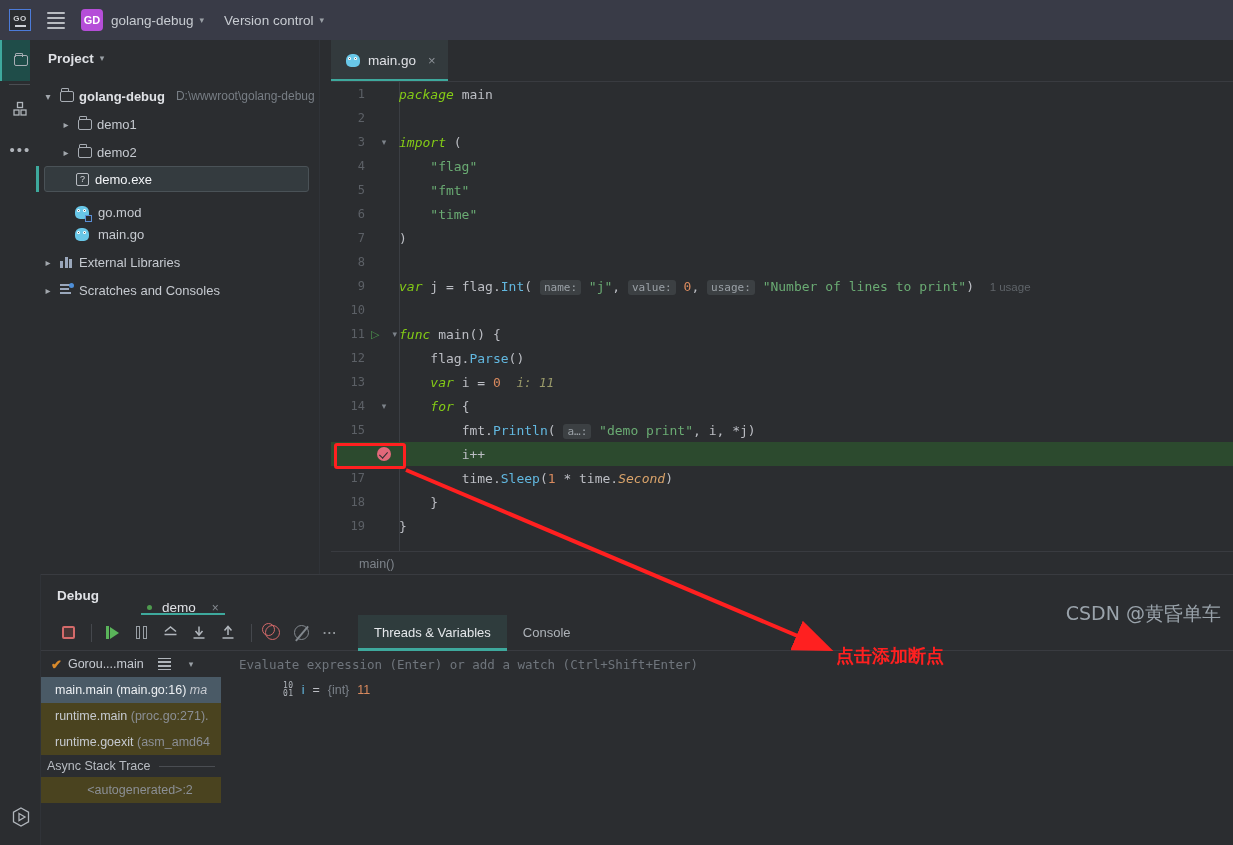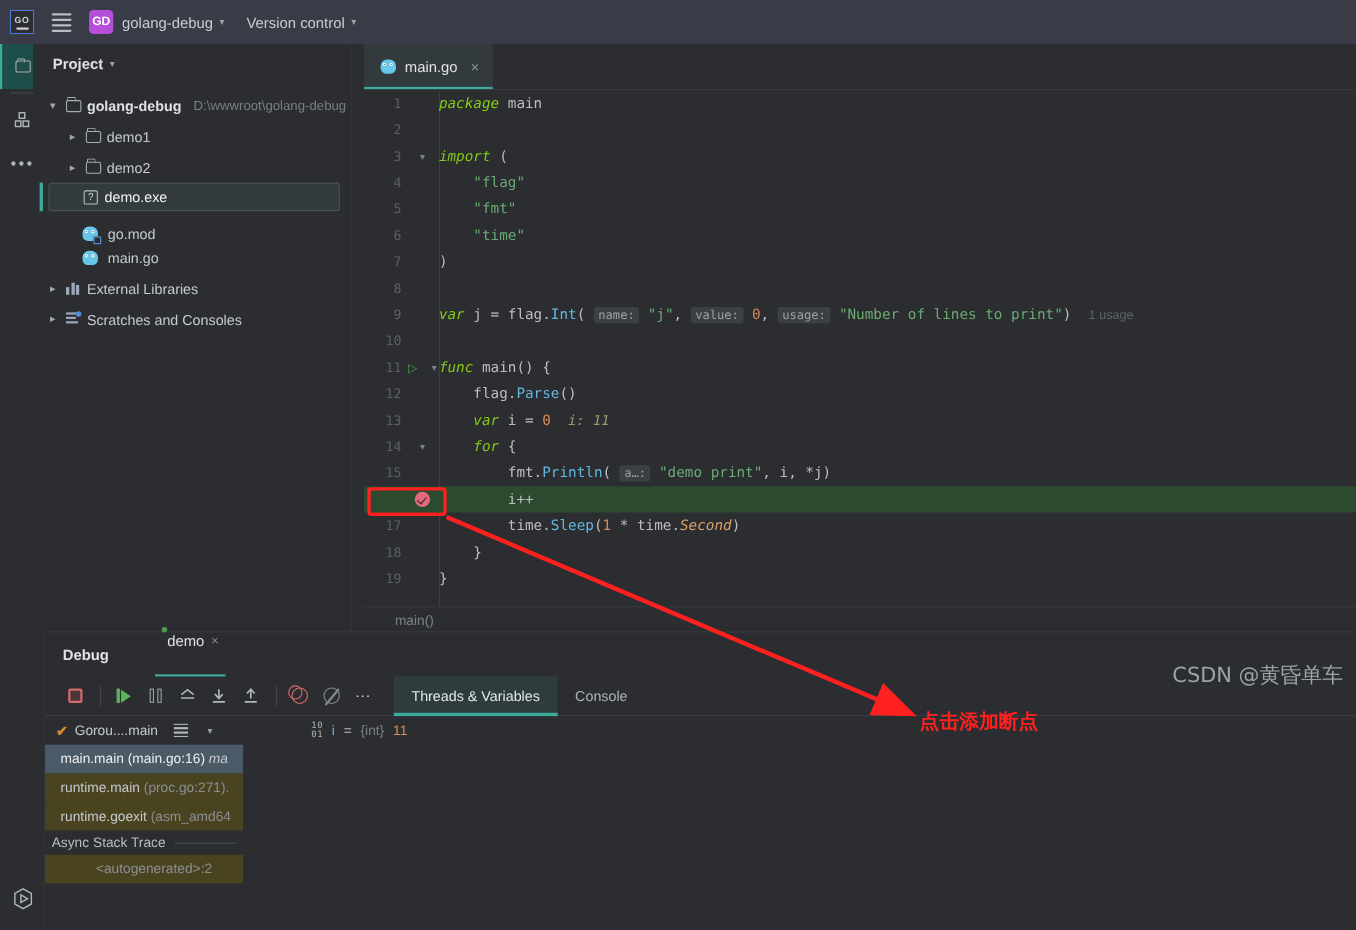--- a/index.html
+++ b/index.html
@@ -106,21 +106,21 @@
   .hl-green .gutter-num { color:#6f7a6f;}
   .breakpoint { width:14px; height:14px; border-radius:50%; background:#e2687a; position:relative;}
   .breakpoint::after{content:"";position:absolute;left:4px;top:3px;width:4px;height:7px;border:1.8px solid #2b2d30;border-top:none;border-left:none;transform:rotate(42deg);}
   .bp-box { position:absolute; left:334px; top:443px; width:72px; height:26px; border:3px solid #ff2020; border-radius:3px; z-index:5; pointer-events:none;}
   .breadcrumb { height:24px; border-top:1px solid #393b40; display:flex; align-items:center; padding-left:28px; color:#7d838a; font-size:12.5px;}
 
   
   .debug { position:absolute; left:41px; top:574px; width:1192px; height:271px; background:#2b2d30; border-top:1px solid #393b40;}
   .dbg-head { height:40px; display:flex; align-items:center; padding-left:16px; gap:0;}
   .dbg-title { color:#dfe1e5; font-size:13.5px; font-weight:bold;}
-  .dbg-tab { margin-left:42px; height:40px; display:flex; align-items:flex-start; gap:0; position:relative; padding:0 6px; cursor:pointer;}
+  .dbg-tab { margin-left:42px; height:40px; display:flex; align-items:flex-end; gap:10px; position:relative; padding:0 6px; cursor:pointer;}
   .dbg-tab .dot { width:5px; height:5px; border-radius:50%; background:#4e9a4e; position:relative; top:-5px;}
   .dbg-tab .n { color:#dfe1e5; font-size:13.5px;}
   .dbg-tab .x { color:#868b91; font-size:12px; margin-left:6px;}
   .dbg-tab::after{content:"";position:absolute;left:0;right:0;bottom:0;height:2.5px;background:#3ea99d;}
   .toolrow { height:36px; display:flex; align-items:center; padding-left:14px; gap:0; border-bottom:1px solid #393b40; position:relative;}
   .tbtn { width:26px; height:26px; display:flex; align-items:center; justify-content:center; cursor:pointer; margin-right:3px;}
   .stop-sq { width:13px; height:13px; border:2px solid #d46a6a; background:#4a3636; border-radius:2px;}
   .sep-v { width:1px; height:18px; background:#45484d; margin:0 7px;}
   .resume { display:flex; align-items:center; gap:1px;}
   .resume i { display:block; width:3px; height:13px; background:#5ab45a;}
@@ -525,20 +525,21 @@
       <div class="async-hdr">
         <span>Async Stack Trace</span>
         <span class="ln"></span>
       </div>
       <div class="frame" style="padding-left:18px;justify-content:center;">
         <span class="dimtxt">&lt;autogenerated&gt;:2</span>
       </div>
     </div>
 
     <div class="vars-col">
+      <div class="eval-row">Evaluate expression (Enter) or add a watch (Ctrl+Shift+Enter)</div>
       <div class="var-row">
         <span class="bin-ic">10<br>01</span>
         <span class="v-name">i</span>
         <span class="v-eq">=</span>
         <span class="v-type">{int}</span>
         <span class="v-val">11</span>
       </div>
     </div>
   </div>
 

